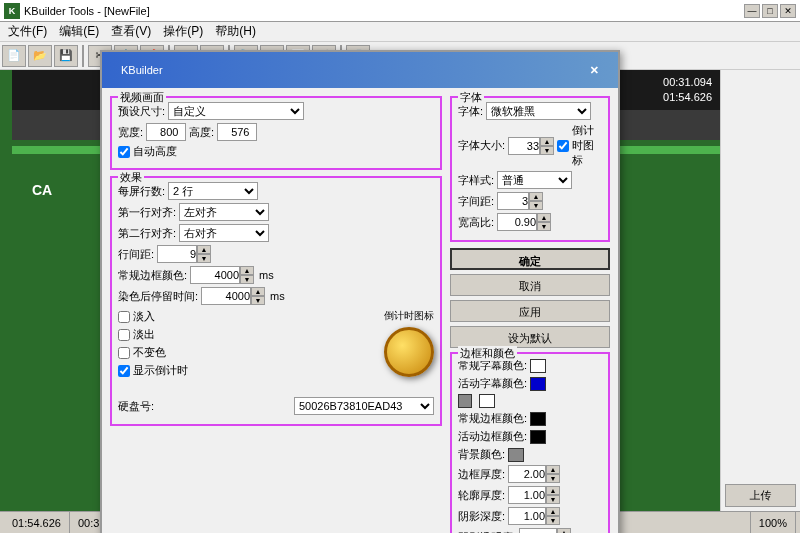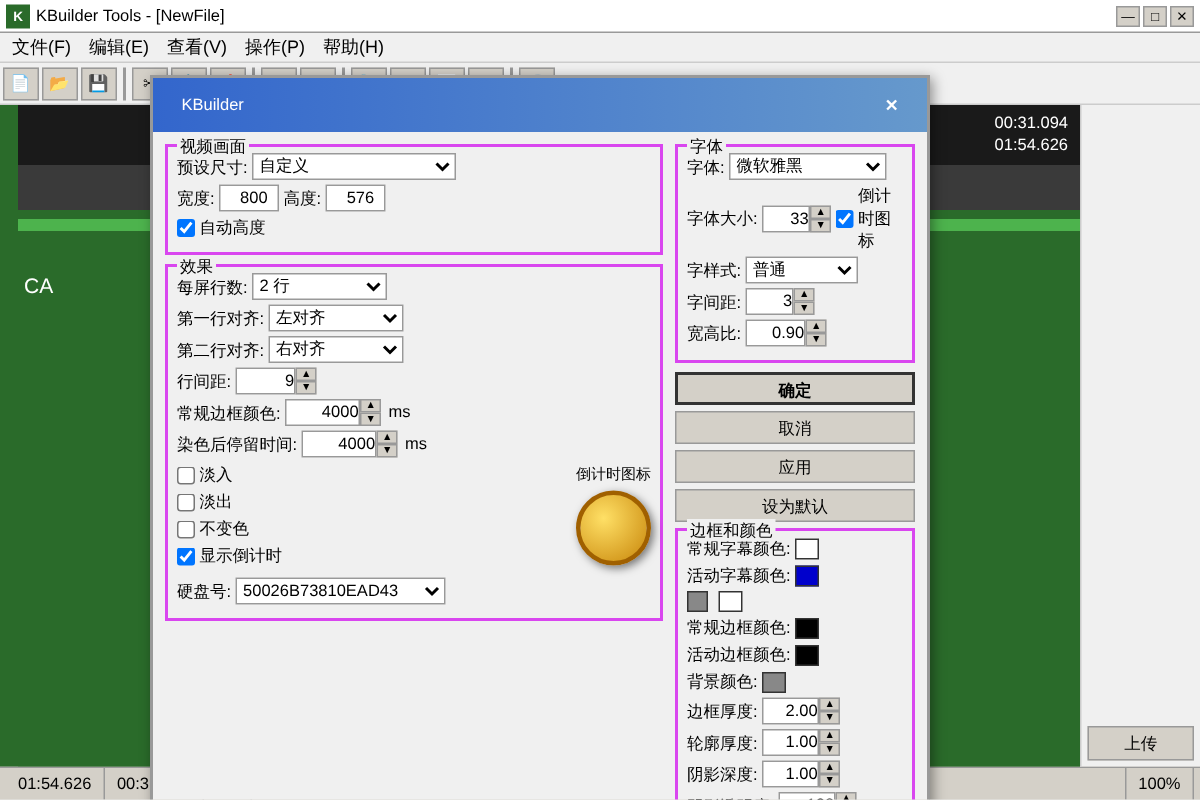--- a/index.html
+++ b/index.html
@@ -77,21 +77,21 @@
 
     
     .spin-combo { display: flex; align-items: center; }
     .spin-combo input { width: 40px; height: 18px; font-size: 11px; border: 1px solid #999; background: white; text-align: right; }
     .spin-arrows { display: flex; flex-direction: column; }
     .spin-arrow { width: 14px; height: 9px; background: #d4d0c8; border: 1px solid #999; font-size: 7px; display: flex; align-items: center; justify-content: center; cursor: pointer; }
 
     .ms-label { font-size: 11px; margin-left: 2px; }
 
     
-    .ca-text { position: absolute; left: 4px; top: 50%; transform: translateY(-50%); color: #fff; font-size: 14px; font-weight: normal; }
+    .ca-text { position: absolute; left: 20px; top: 50%; transform: translateY(-50%); color: #fff; font-size: 14px; font-weight: bold; }
   </style>
 </head>
 <body>
 
 <div class="title-bar">
   <div class="title-bar-icon">
     <span style="color:white;font-size:9px;font-weight:bold;">K</span>
   </div>
   <span class="title-bar-title">KBuilder Tools - [NewFile]</span>
   <div class="title-bar-buttons">
@@ -273,21 +273,21 @@
                 <input type="checkbox" class="form-checkbox" checked="" style="">
                 <span>显示倒计时</span>
               </div>
             </div>
             <div style="text-align:center;">
               <div style="font-size:10px; margin-bottom:2px;font-family:Liberation Mono, monospace;">倒计时图标</div>
               <div class="coin-icon"></div>
             </div>
           </div>
 
-          <div class="form-row" style="margin-top:4px;">
+          <div class="form-row" style="margin-top:16px;justify-content:space-between;">
             <span class="form-label">硬盘号:</span>
             <select class="form-select" style="width:140px;">
               <option>50026B73810EAD43</option>
             </select>
           </div>
         </div>
       </div>
 
       <div class="dialog-right">
 

